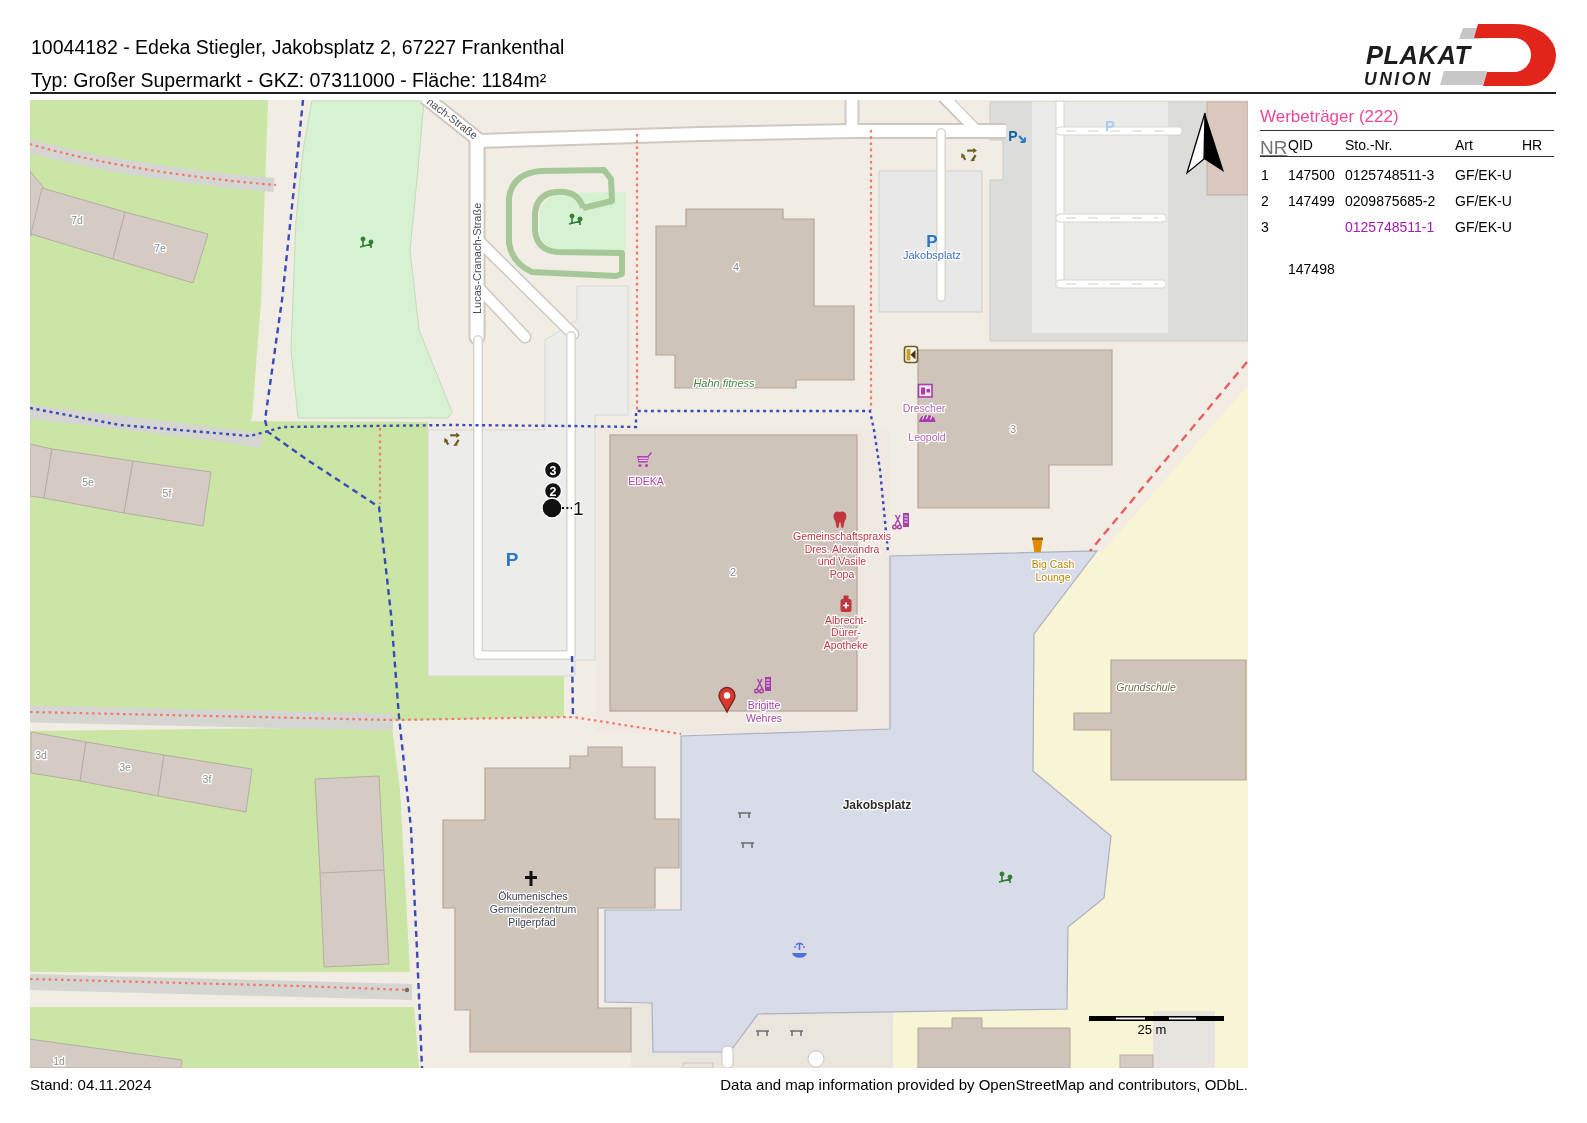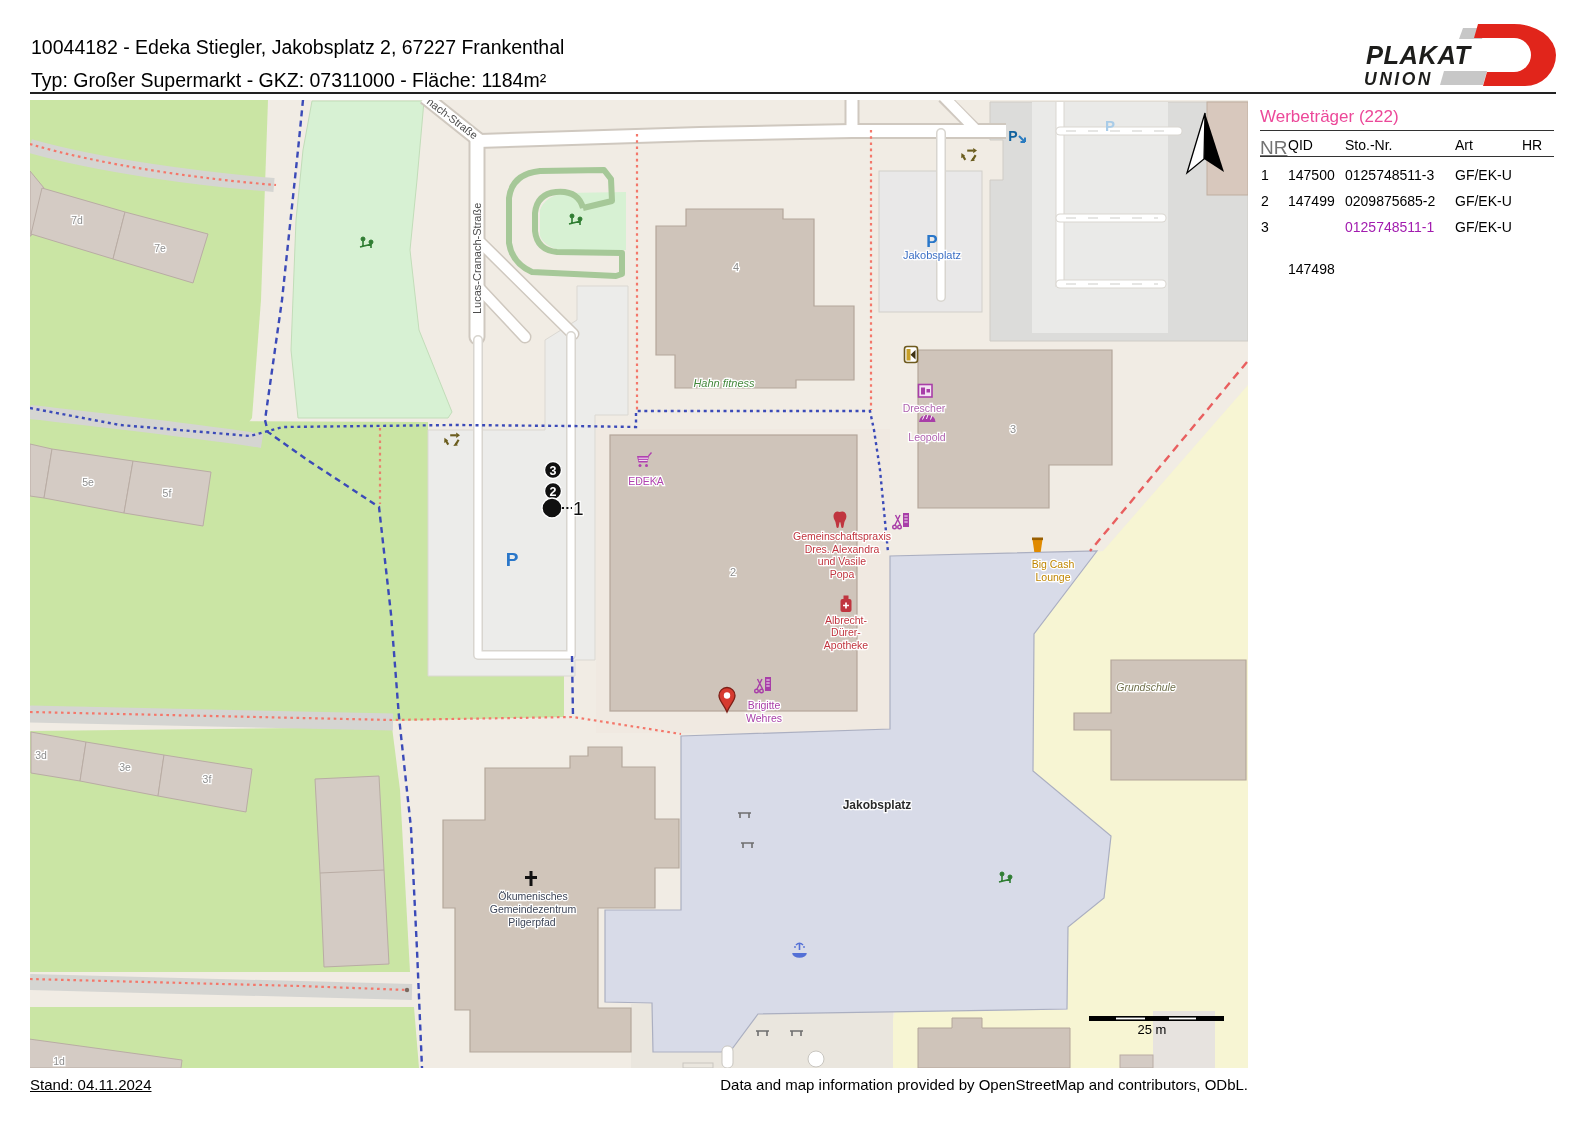--- a/index.html
+++ b/index.html
@@ -49,21 +49,21 @@
 <div class="abs" style="left:1261px;top:193px;font-size:14px;color:#000;">2</div>
 <div class="abs" style="left:1288px;top:193px;font-size:14px;color:#000;">147499</div>
 <div class="abs" style="left:1345px;top:193px;font-size:14px;color:#000;">0209875685-2</div>
 <div class="abs" style="left:1455px;top:193px;font-size:14px;color:#000;">GF/EK-U</div>
 
 <div class="abs" style="left:1261px;top:219px;font-size:14px;color:#000;">3</div>
 <div class="abs" style="left:1288px;top:219px;font-size:14px;color:#000;margin-top:42px;">147498</div>
 <div class="abs" style="left:1345px;top:219px;font-size:14px;color:#a21caf;">0125748511-1</div>
 <div class="abs" style="left:1455px;top:219px;font-size:14px;color:#000;">GF/EK-U</div>
 
-<div class="abs" style="left:30px;top:1076px;font-size:15px;color:#000;text-decoration:underline;">Stand: 04.11.2024</div>
+<div class="abs" style="left:30px;top:1076px;font-size:15px;color:#000;">Stand: 04.11.2024</div>
 
 <div class="abs" style="left:648px;top:1076px;width:600px;text-align:right;font-size:15px;color:#000;white-space:nowrap;">Data and map information provided by OpenStreetMap and contributors, ODbL.</div>
 <svg class="abs" style="left:30px;top:100px;" width="1218" height="968" viewBox="30 100 1218 968">
 
   <rect x="30" y="100" width="1218" height="968" fill="#f1ece4"></rect>
 
   <polygon points="30,100 268,100 261,300 252,418 243,430 30,430" fill="#cae5a4"></polygon>
 
   <polygon points="30,420 428,422 428,676 564,658 564,717 390,721 30,706" fill="#cae5a4"></polygon>
 

